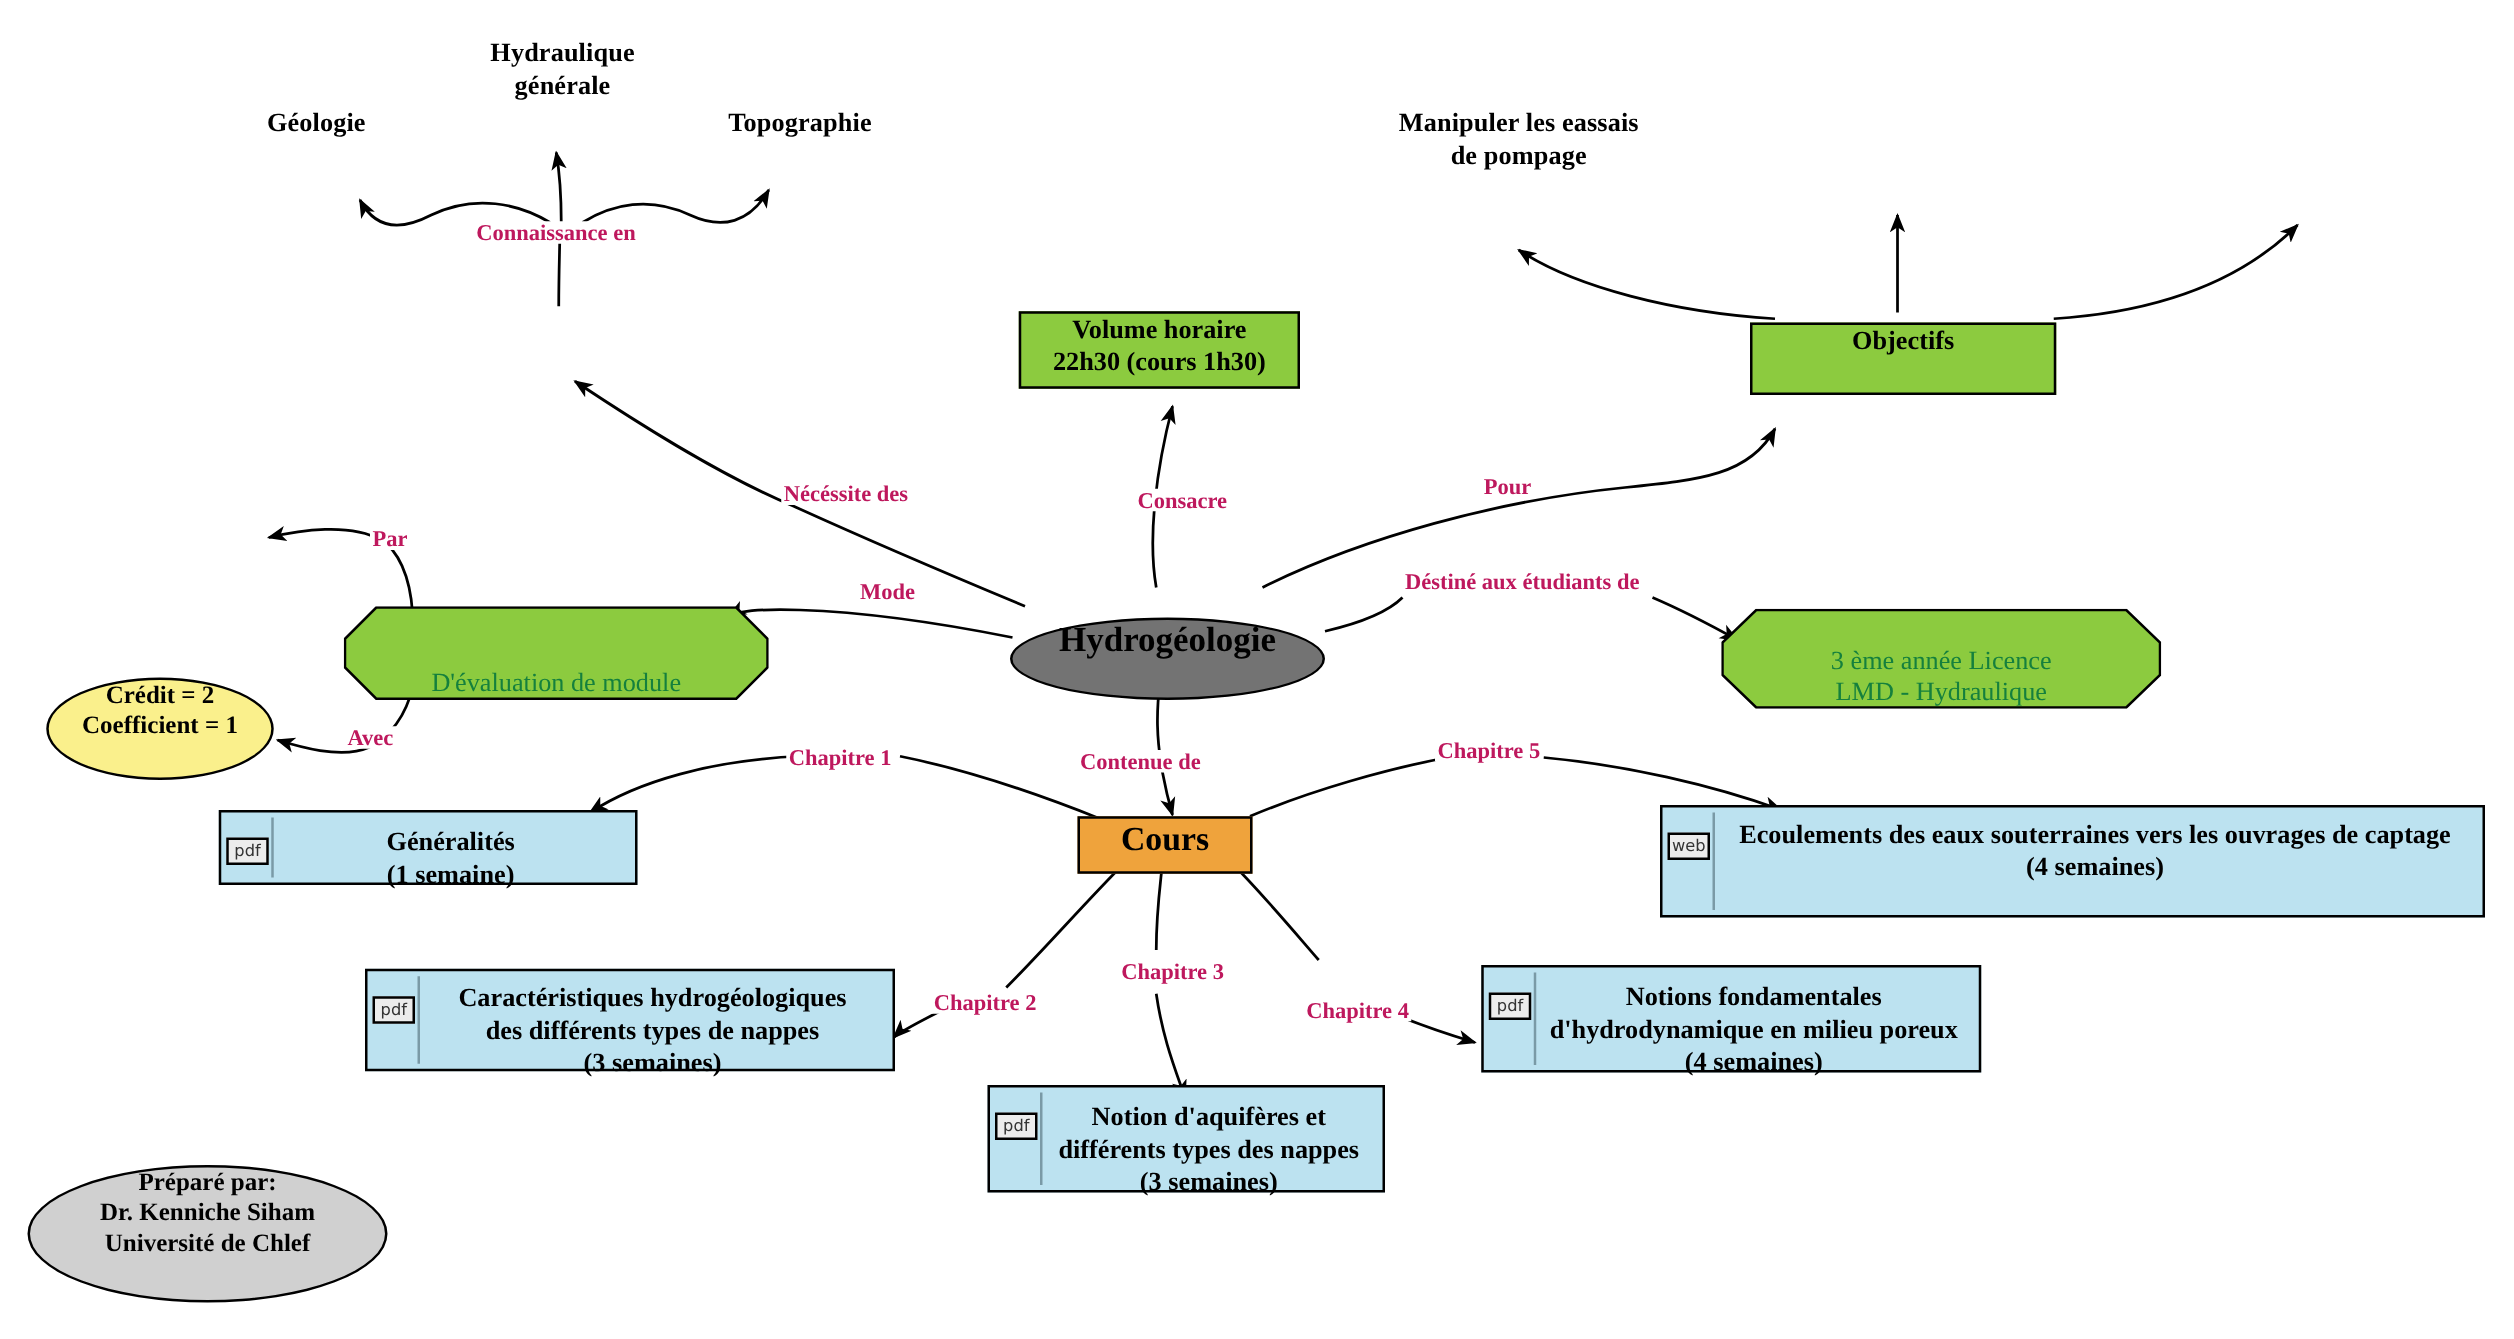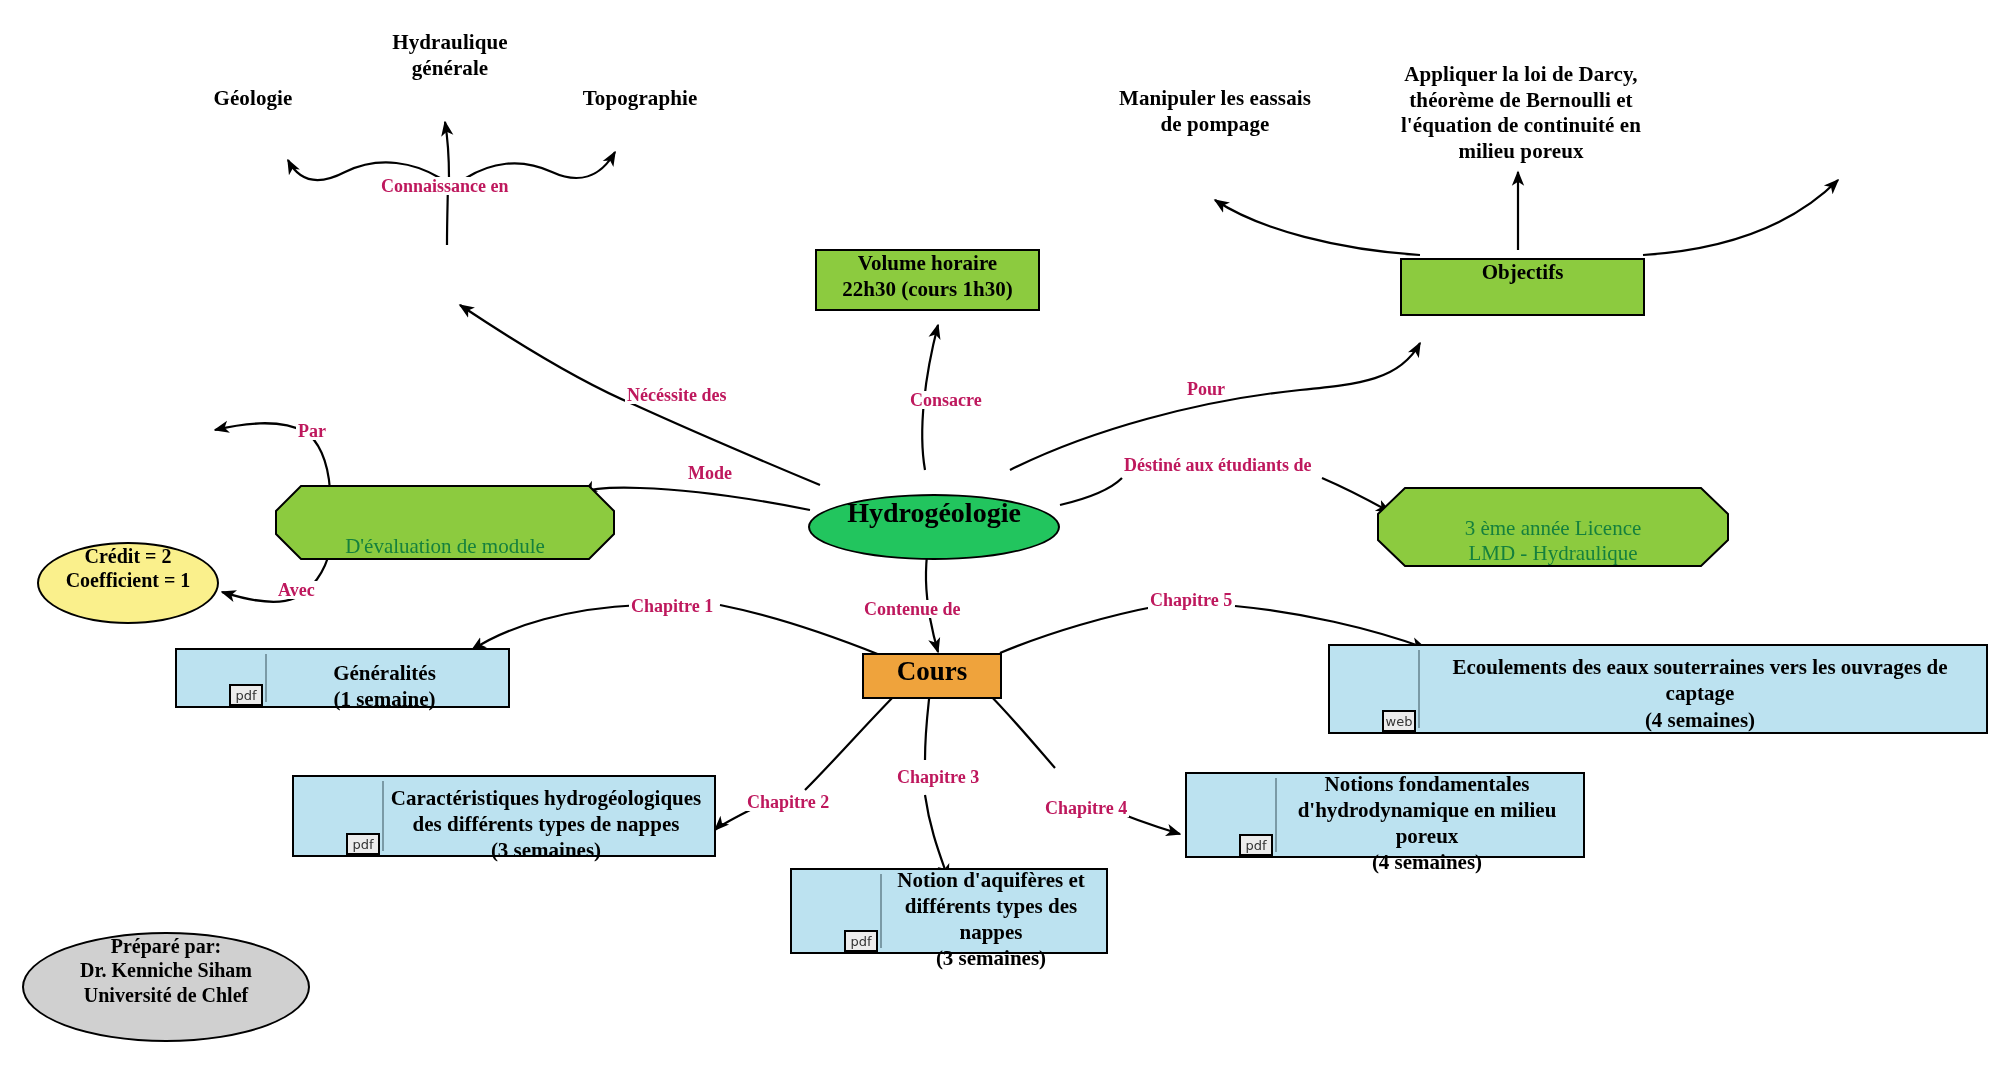--- a/index.html
+++ b/index.html
@@ -38,21 +38,21 @@
     letter-spacing: .1px;
   }
   
   .rect-green {
     background: #8CCB3F;
     border: 2px solid #000000;
     font-size: 21px;
   }
   
   .ellipse-center {
-    background: #22c55e;
+    background: #737373;
     border: 2px solid #000000;
     border-radius: 50%;
     font-size: 28px;
   }
   
   .ellipse-yellow {
     background: #FAF08C;
     border: 2px solid #000000;
     border-radius: 50%;
     font-size: 20px;
@@ -101,24 +101,23 @@
     background: #BCE2F0;
     border: 2px solid #000000;
     display: flex;
     align-items: stretch;
   }
   .res-icon-col {
     flex: 0 0 auto;
     width: 42px;
     position: relative;
     display: flex;
-    align-items: flex-end;
+    align-items: flex-start;
     justify-content: center;
     padding-top: 20px;
-    margin-left: 48px;
   }
   .res-icon-col::after {
     content: "";
     position: absolute;
     right: 0;
     top: 4px;
     bottom: 4px;
     width: 2px;
     background: #7a9aa6;
   }
@@ -240,26 +239,20 @@
 
   <div class="link-label" style="left:908px; top:391px;">
     <span>Consacre</span>
   </div>
 
   <div class="node text-node" style="left:1080px; top:86px; width:270px; height:64px;">
     <span style="white-space:pre-line;">Manipuler les eassais
 de pompage</span>
   </div>
 
-  <div class="node text-node" style="left:1378px; top:62px; width:286px; height:112px;">
-    <span style="white-space:pre-line;">Appliquer la loi de Darcy,
-théorème de Bernoulli et
-l'équation de continuité en
-milieu poreux</span>
-  </div>
 
 
   <div class="node rect-green" style="left:1400px; top:258px; width:245px; height:58px;">
     <span style="white-space:pre-line;">Objectifs</span>
   </div>
 
   <div class="link-label" style="left:1185px; top:380px;">
     <span>Pour</span>
   </div>
 

